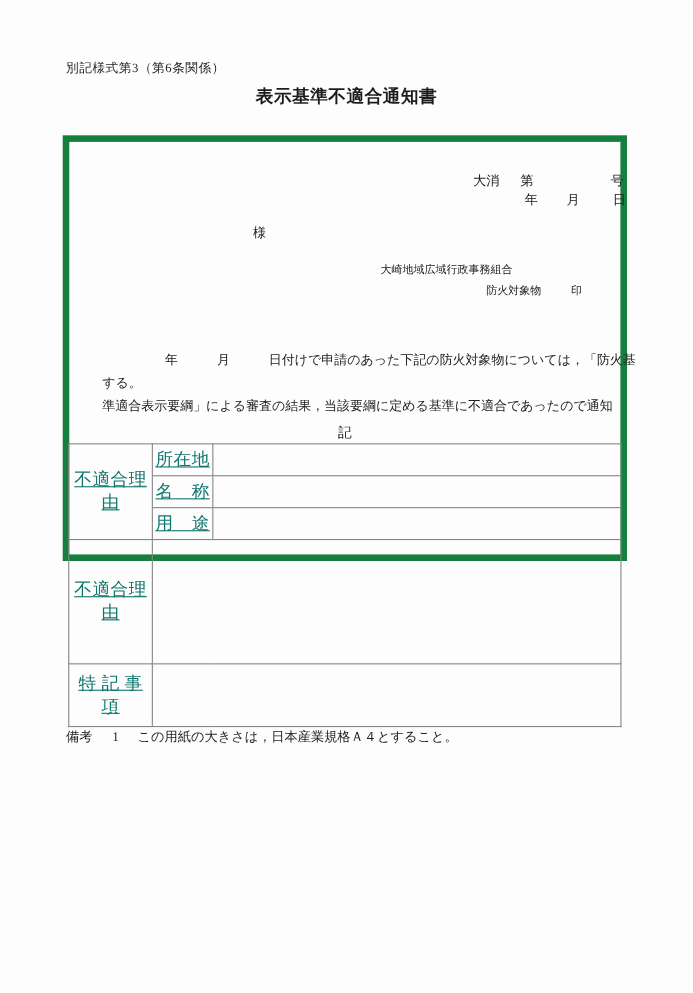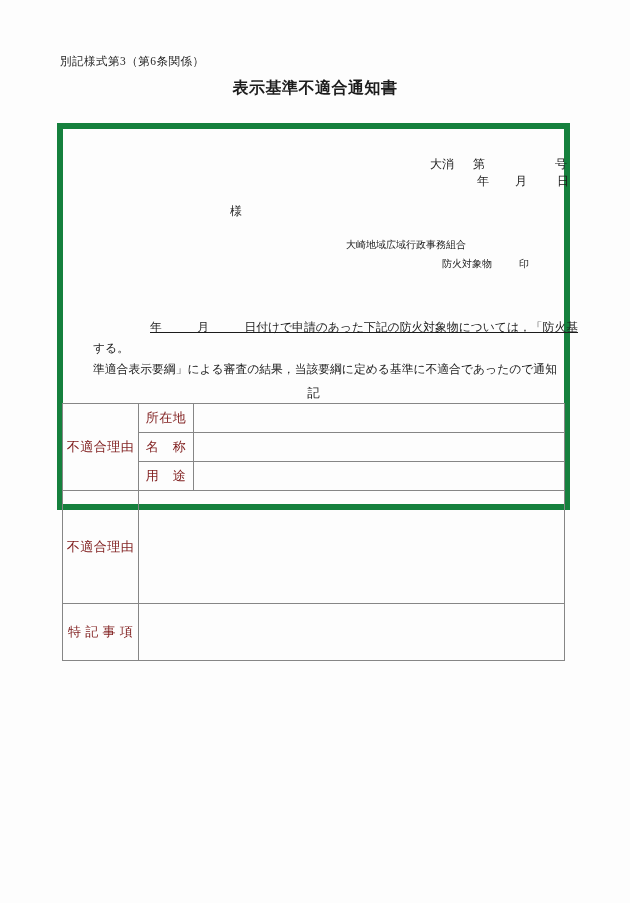--- a/index.html
+++ b/index.html
@@ -47,43 +47,44 @@
 
   .body-paragraph {
     position: absolute;
     left: 30px; top: 188px;
     width: 475px;
     font-size: 11.8px;
     line-height: 21px;
     color: #1c1c1c;
   }
   .body-paragraph .line { white-space: nowrap; }
-  .body-paragraph .line.indent { text-indent: 57px; text-decoration: underline; }
+  .body-paragraph .line.indent { text-indent: 57px; }
 
   .ki-heading {
     position: absolute;
     left: 0; top: 256px;
     width: 100%;
     text-align: center;
     font-size: 12.5px;
   }
 
   .doc-table {
     position: absolute;
     left: -1px; top: 274px;
     width: calc(100% + 2px);
     border-collapse: collapse;
     table-layout: fixed;
   }
   .doc-table td {
     border: 1px solid #868686;
     padding: 0;
     vertical-align: middle;
-    font-size: 13px;
-    color: #7f1d1d;
+    font-size: 16px;
+    color: #0f766e;
+    text-decoration: underline;
   }
   .doc-table td.lbl { text-align: center; letter-spacing: 0.5px; }
   .r-small  { height: 29px; }
   .r-reason { height: 113px; }
   .r-notes  { height: 57px; }
 
   .footer-note {
     position: absolute;
     left: 60px; top: 662px;
     font-size: 12px;
@@ -148,14 +149,17 @@
           <td colspan="2"></td>
         </tr>
         <tr class="r-notes">
           <td class="lbl">特 記 事 項</td>
           <td colspan="2"></td>
         </tr>
       </tbody>
     </table>
   </div>
 
+  <div class="footer-note">
+    <span>備考</span><span class="num">1</span><span>この用紙の大きさは，日本産業規格Ａ４とすること。</span>
+  </div>
 
 </div>
 
 </body></html>

